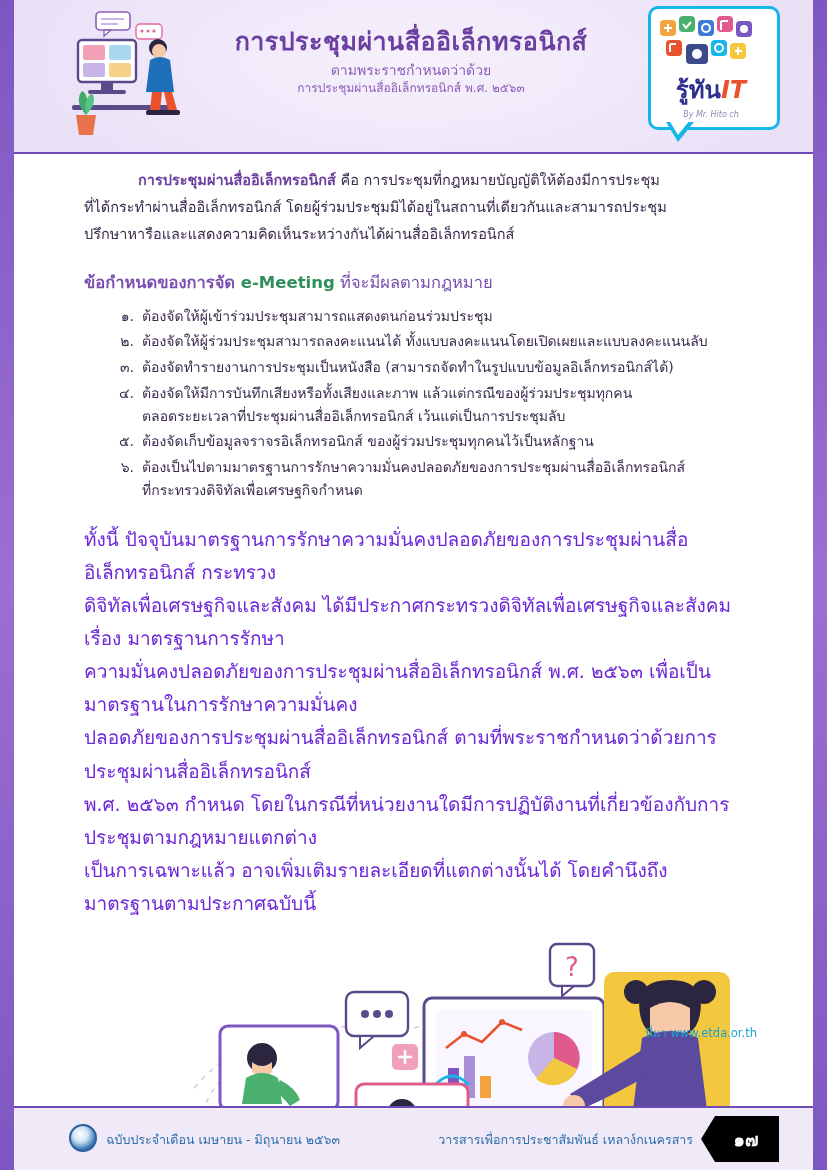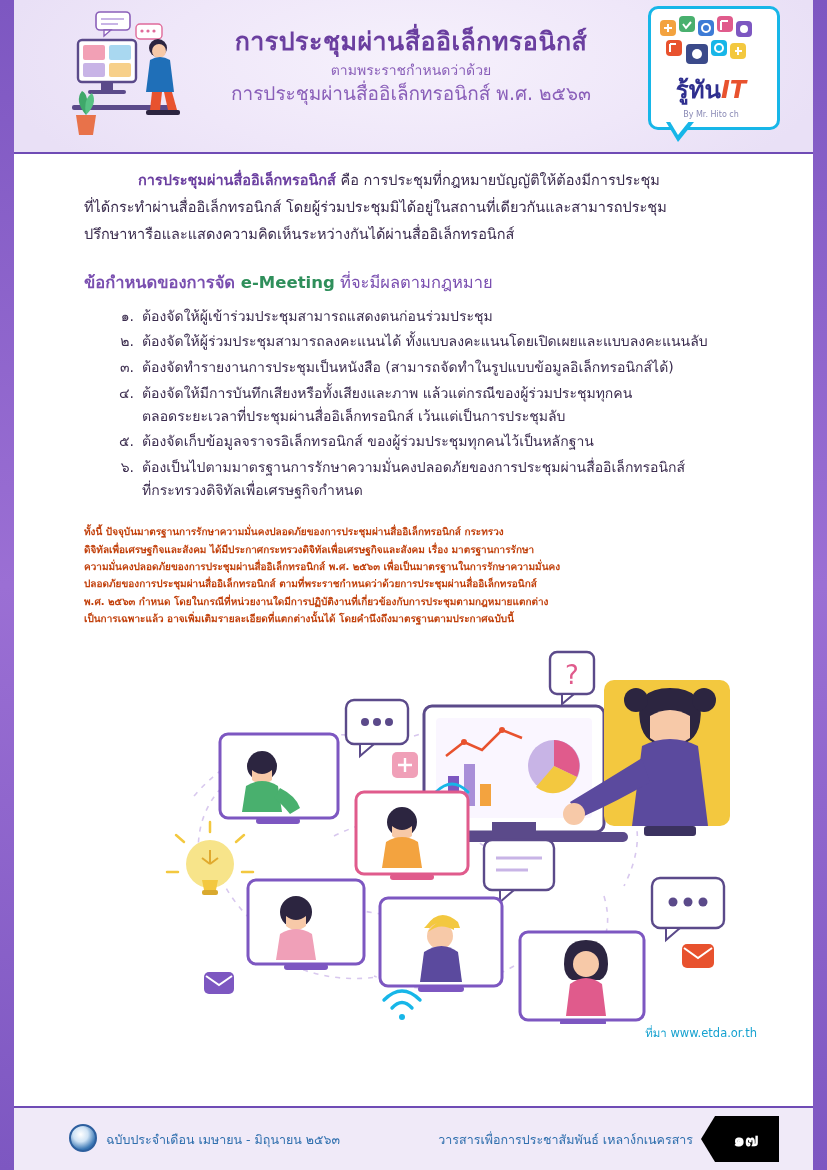--- a/index.html
+++ b/index.html
@@ -63,21 +63,21 @@
     letter-spacing: .5px;
     line-height: 1.25;
   }
   .header-sub1 {
     font-size: 14px;
     color: #8a5fb9;
     margin-top: 4px;
     line-height: 1.3;
   }
   .header-sub2 {
-    font-size: 19px;
+    font-size: 12px;
     color: #8a5fb9;
     margin-top: 2px;
     line-height: 1.3;
   }
 
   
   .hdr-illus-left {
     position: absolute;
     left: 52px;
     top: 10px;
@@ -138,20 +138,21 @@
     color: #2f2f8f;
     letter-spacing: 0px;
   }
   .badge-text .t1 .it {
     color: #e8522e;
     font-style: italic;
   }
   .badge-text .t2 {
     font-size: 8px;
     color: #8a8ab5;
+    font-style: italic;
     margin-top: 1px;
   }
 
   
   .content {
     position: absolute;
     left: 14px; right: 14px;
     top: 152px;
     bottom: 62px;
     padding: 16px 66px 0 70px;
@@ -207,24 +208,23 @@
   }
   ol.rules li .line2 {
     display: block;
   }
 
   .para-block {
     margin-top: 22px;
   }
   .para-block p {
     margin: 0;
-    font-size: 10px;
+    font-size: 19px;
     line-height: 1.74;
-    color: #c2410c;
-    font-weight: bold;
+    color: #6d28d9;
   }
 
   
   .illus {
     position: relative;
     margin: 18px auto 0 auto;
     width: 690px;
     height: 378px;
   }
   .illus svg { display: block; }

